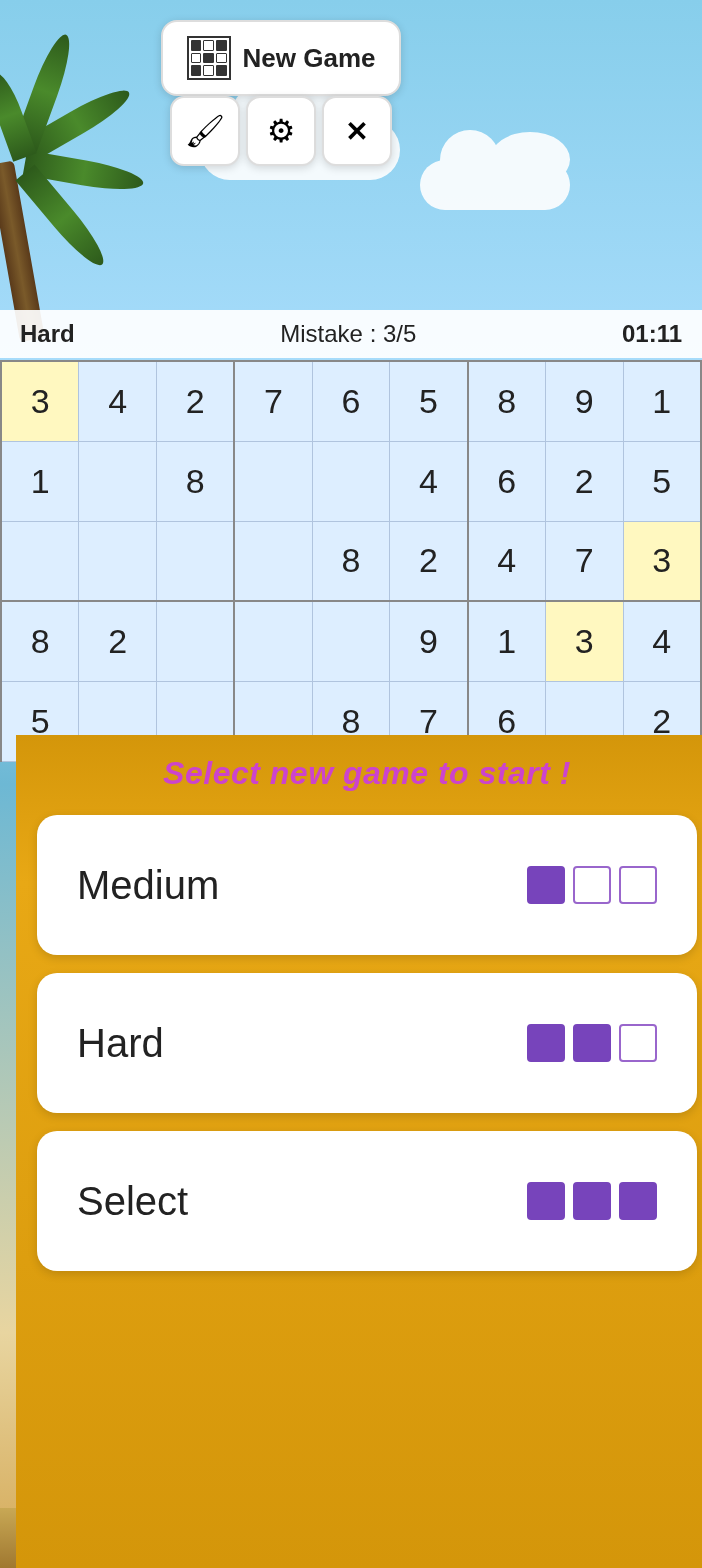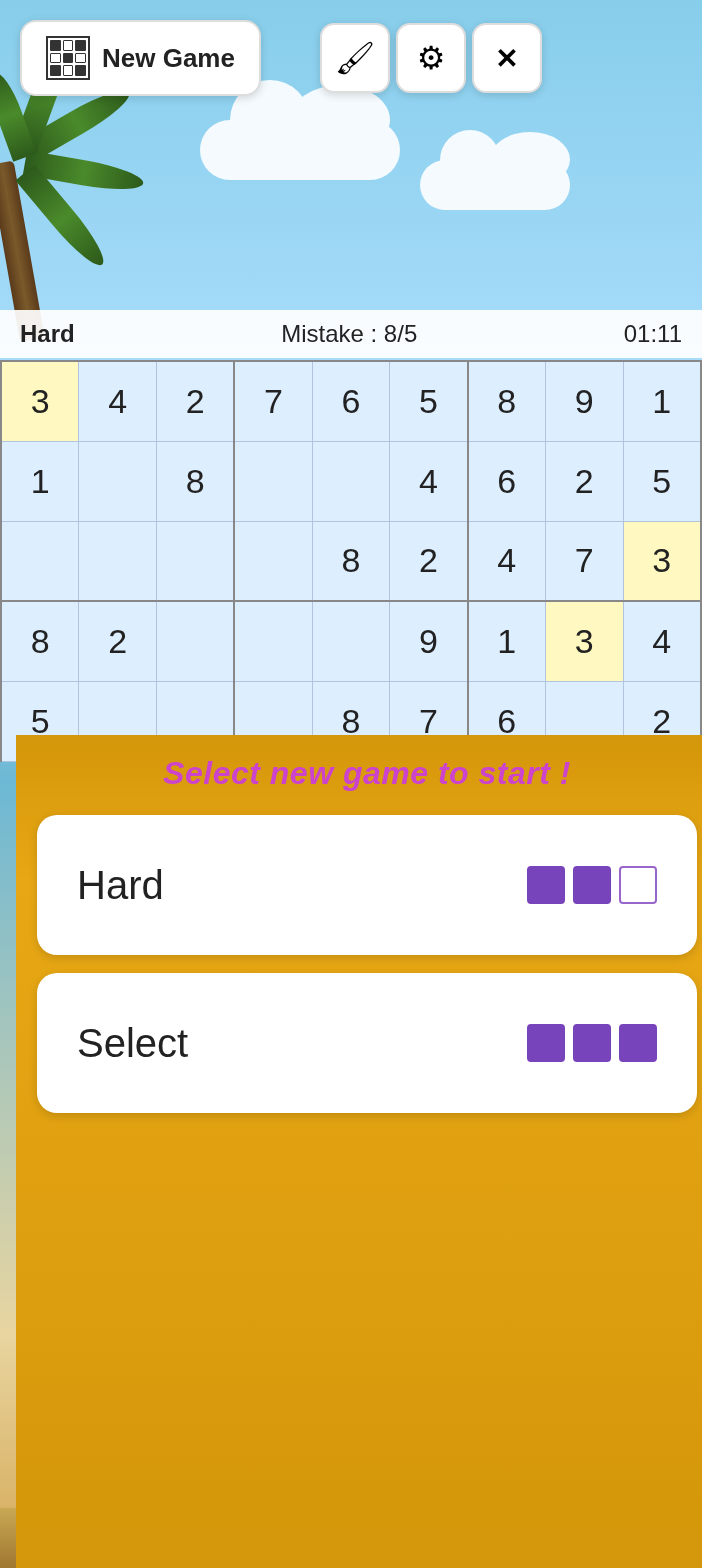--- a/index.html
+++ b/index.html
@@ -79,20 +79,21 @@
     .top-bar {
       position: absolute;
       top: 20px;
       left: 0;
       width: 562px;
       display: flex;
       justify-content: space-between;
       align-items: center;
       padding: 0 20px;
       z-index: 10;
+      flex-direction: column;
     }
 
     .new-game-btn {
       background: white;
       border: 2px solid #ddd;
       border-radius: 16px;
       padding: 14px 24px;
       display: flex;
       align-items: center;
       gap: 12px;
@@ -160,21 +161,21 @@
     }
 
     .status-mistakes {
       font-size: 24px;
       color: #222;
     }
 
     .status-time {
       font-size: 24px;
       color: #222;
-      font-weight: normal;
+      font-weight: bold;
     }
 
     
     .sudoku-grid {
       position: absolute;
       top: 360px;
       left: 0;
       width: 702px;
       z-index: 5;
       background: white;
@@ -338,21 +339,21 @@
       <span>⚙</span>
     </button>
     <button class="icon-btn">
       <span style="font-size:28px;font-weight:bold;">✕</span>
     </button>
   </div>
 </div>
 
 <div class="status-bar">
   <span class="status-difficulty">Hard</span>
-  <span class="status-mistakes">Mistake : 8/5</span>
+  <span class="status-mistakes">Mistake : 3/5</span>
   <span class="status-time">01:11</span>
 </div>
 
 <div class="sudoku-grid">
   <table class="sudoku-table">
     <tbody>
       <tr>
         <td class="highlighted given">3</td>
         <td class="given">4</td>
         <td class="given">2</td>
@@ -408,20 +409,28 @@
         <td class="given">2</td>
       </tr>
     </tbody>
   </table>
 </div>
 
 <div class="overlay-panel">
   <div class="select-text">Select new game to start !</div>
 
 
+  <button class="difficulty-btn">
+    <span class="difficulty-btn-label">Medium</span>
+    <div class="difficulty-indicator">
+      <div class="diff-box filled"></div>
+      <div class="diff-box empty"></div>
+      <div class="diff-box empty"></div>
+    </div>
+  </button>
 
   <button class="difficulty-btn">
     <span class="difficulty-btn-label">Hard</span>
     <div class="difficulty-indicator">
       <div class="diff-box filled"></div>
       <div class="diff-box filled"></div>
       <div class="diff-box empty"></div>
     </div>
   </button>
 

